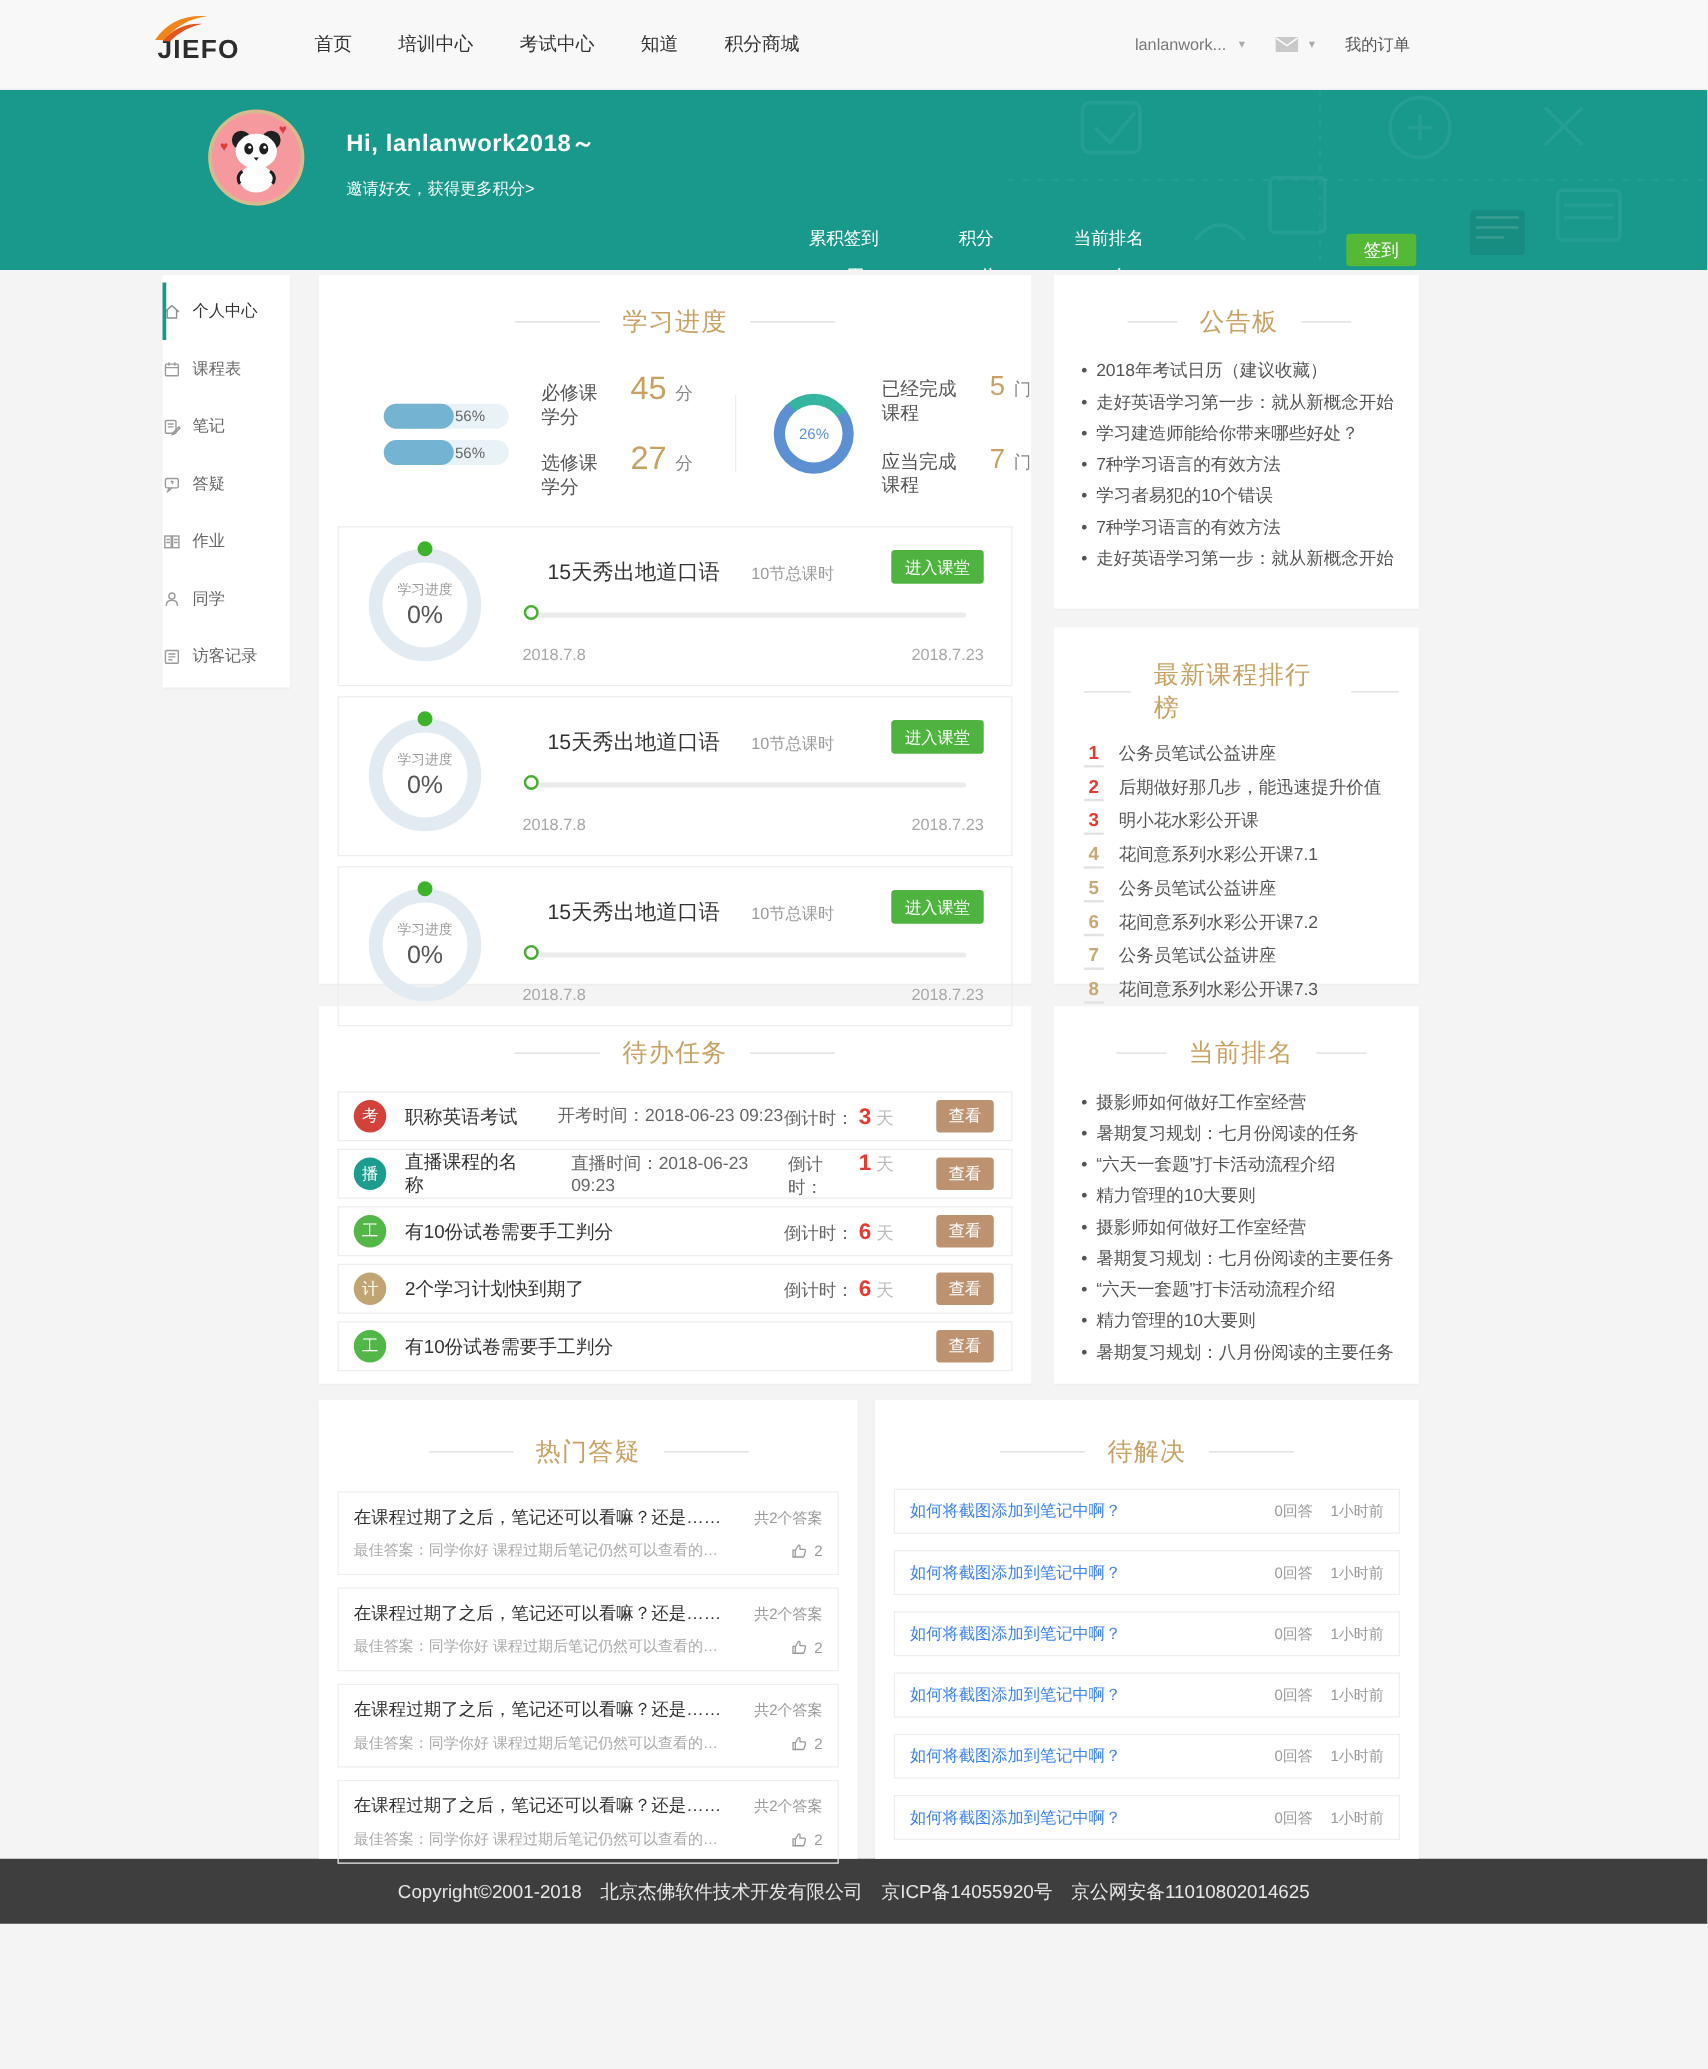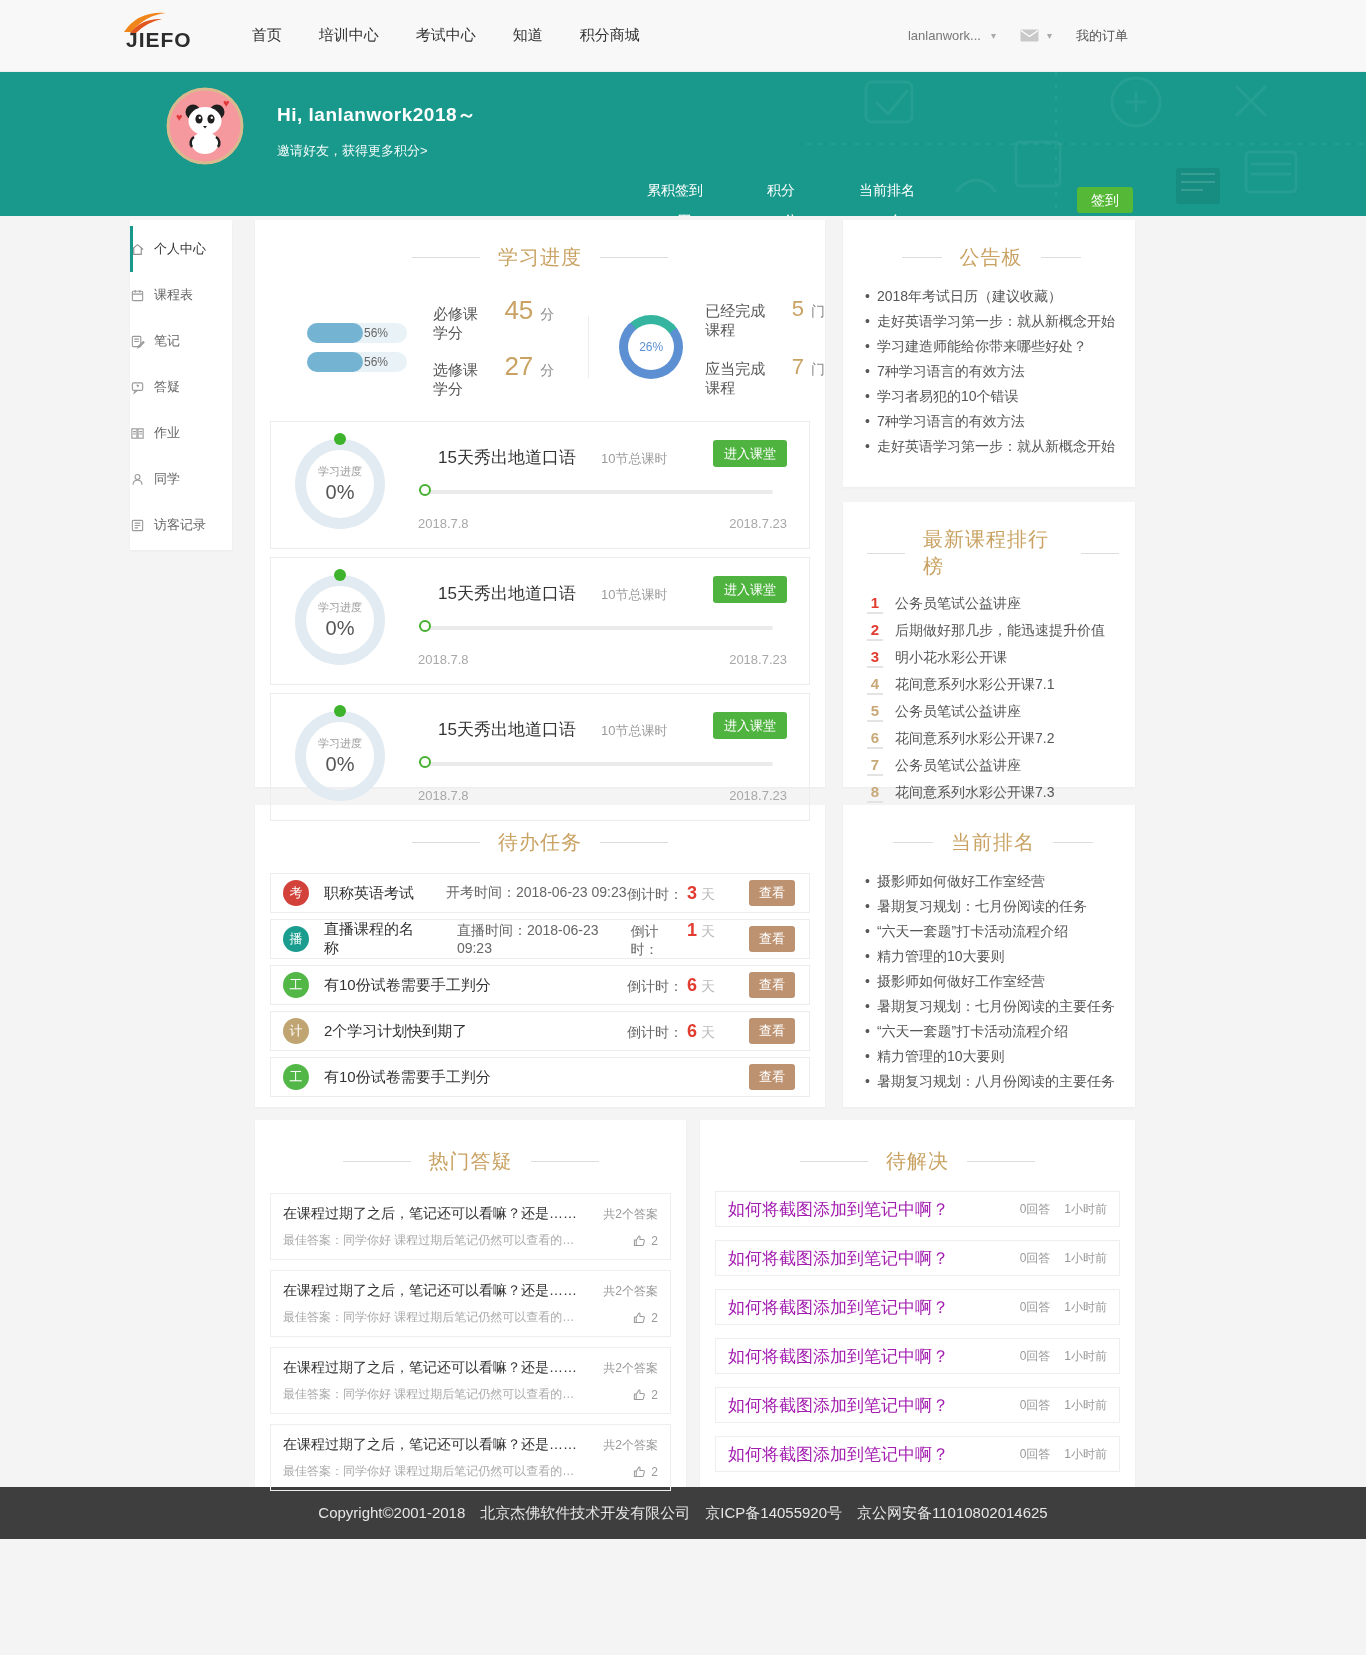--- a/index.html
+++ b/index.html
@@ -134,21 +134,21 @@
   .qa-count { margin-left:auto; font-size:12px; color:#999; flex:none; padding-left:8px; }
   .qa-l2 { margin-top:9px; }
   .qa-best { font-size:12px; color:#aaa; white-space:nowrap; overflow:hidden; }
   .qa-likes { margin-left:auto; flex:none; display:flex; align-items:center; gap:5px; font-size:12px; color:#999; }
 
   
   .pending-card { width:435px; height:367px; margin-left:14px; padding-top:28px; }
   .pd-rows { margin:16px 15px 0; }
   .pd-row { border:1px solid #eee; height:36px; margin-bottom:13px; display:flex; align-items:center;
     padding:0 12px; cursor:pointer; }
-  .pd-q { font-size:17px; color:#a21caf;font-family:Liberation Serif, serif; }
+  .pd-q { font-size:13px; color:#3b82f6;font-family:Liberation Serif, serif; }
   .pd-meta { margin-left:auto; display:flex; gap:14px; font-size:12px; color:#999; }
 
   
   .footer { height:52px; background:#3e3e3e; color:#e6e6e6; font-size:15px;
     display:flex; align-items:center; justify-content:center; }
 </style>
 </head>
 <body>
 
 <header class="navbar">

